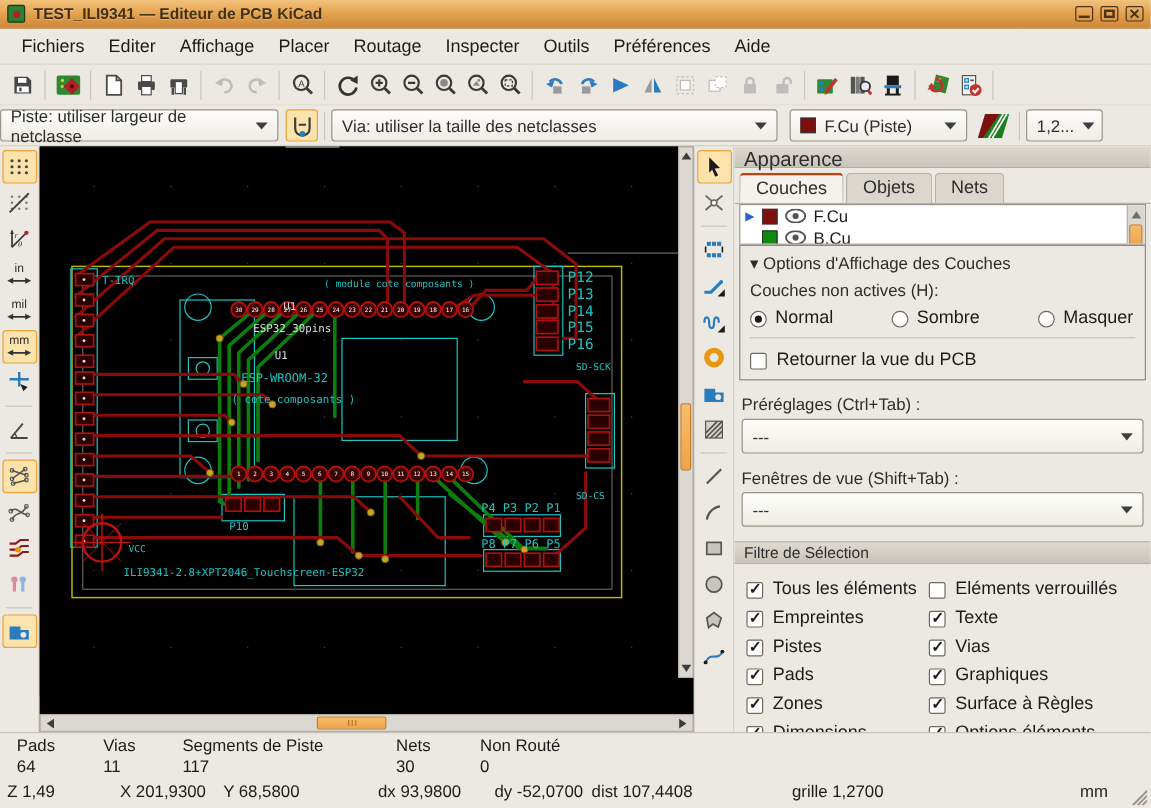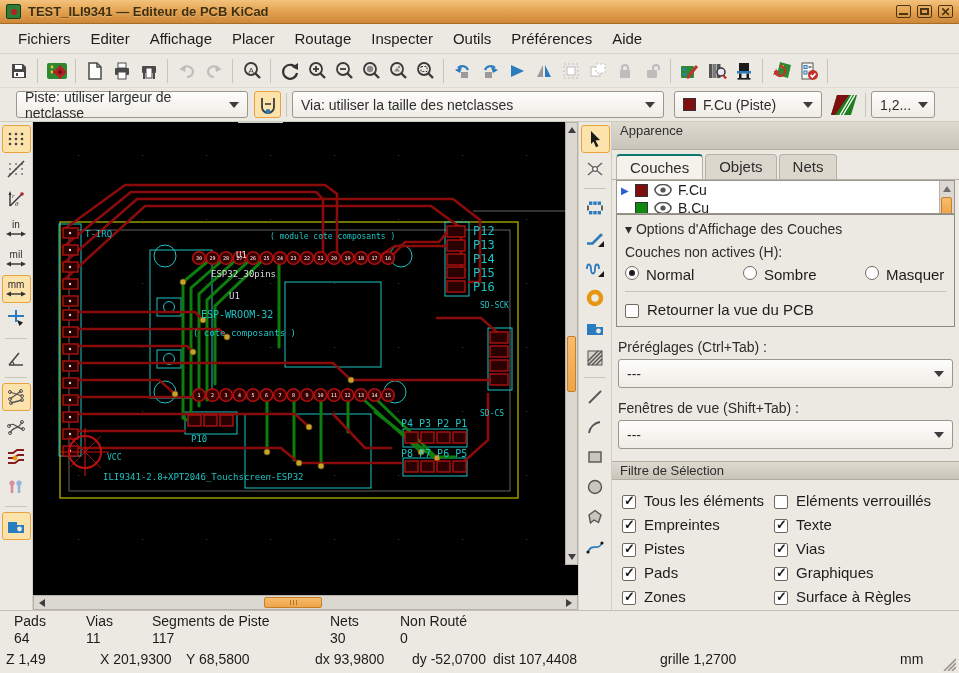--- a/index.html
+++ b/index.html
@@ -45,37 +45,37 @@
   #vscroll .down{left:2px;bottom:4px;border-left:4px solid transparent;border-right:4px solid transparent;border-top:6px solid #3d3d3d}
   #vscroll .sb-thumb{left:1px;width:9px;top:213px;height:56px}
   #hscroll{bottom:0;left:0;width:545px;height:15px}
   #hscroll .left{left:5px;top:3px;border-top:4px solid transparent;border-bottom:4px solid transparent;border-right:6px solid #3d3d3d}
   #hscroll .right{right:5px;top:3px;border-top:4px solid transparent;border-bottom:4px solid transparent;border-left:6px solid #3d3d3d}
   #hscroll .sb-thumb{top:1px;height:11px;left:230px;width:58px;display:flex;align-items:center;justify-content:center;gap:2px}
   #hscroll .grip{width:1px;height:5px;background:#b57524}
   #right-toolbar{width:34px;flex:none;background:#ece9e2;border-left:1px solid #d4d0c6;border-right:1px solid #cfccc2;display:flex;flex-direction:column;align-items:center;padding-top:3px;gap:2px}
   
   #panel{flex:1;background:#ece9e2;position:relative;overflow:hidden}
-  #panel-title{height:28px;background:linear-gradient(180deg,#dedacf,#c8c4b9);border-bottom:1px solid #b2aea4;font-size:13px;color:#2d2d2d;padding:1px 0 0 8px}
+  #panel-title{height:18px;background:linear-gradient(180deg,#dedacf,#c8c4b9);border-bottom:1px solid #b2aea4;font-size:17px;color:#2d2d2d;padding:1px 0 0 8px}
   #tabs{display:flex;padding:4px 0 0 4px;height:30px;border-bottom:1px solid #b5b1a8}
   .tab{font-size:15px;color:#2d2d2d;padding:3px 13px 4px;border:1px solid #b5b1a8;border-bottom:none;border-radius:4px 4px 0 0;background:#dbd7cd;margin-right:2px}
-  .tab.active{background:#f5f2ec;border-top:2px solid #0f766e;position:relative;top:0px}
+  .tab.active{background:#f5f2ec;border-top:2px solid #c2410c;position:relative;top:0px}
   #layer-list{height:34px;background:#fff;border:1px solid #9b968c;margin:0 4px;position:relative;overflow:hidden}
   .layer-row{height:18px;display:flex;align-items:center;gap:6px;padding-left:4px;font-size:14px;color:#1c1c1c}
   .layer-arrow{color:#2e5fd0;font-size:10px;width:8px}
   #list-scroll{position:absolute;right:0;top:0;width:15px;height:100%;background:#dbd8d1;border-left:1px solid #b5b1a8}
   #list-scroll .up{position:absolute;left:3px;top:5px;width:0;height:0;border-left:4px solid transparent;border-right:4px solid transparent;border-bottom:6px solid #6e6e6e}
   #list-scroll .sb-thumb{left:1px;width:11px;top:16px;height:18px}
   #options-box{margin:0 4px;border:1px solid #8f8a80;background:#ece9e2;padding:6px 8px 8px;position:relative}
   #options-box .opt-header{font-size:14px;color:#2d2d2d;margin-bottom:7px}
   #options-box .opt-label{font-size:14px;color:#2d2d2d;margin-bottom:6px}
   .radio-row{display:flex;align-items:center;margin-bottom:8px}
   .radio{width:14px;height:14px;border:1px solid #6e6a60;border-radius:50%;background:#fff;position:relative;flex:none}
   .radio.on::after{content:"";position:absolute;left:3px;top:3px;width:6px;height:6px;border-radius:50%;background:#1c1c1c}
-  .radio-item{display:flex;align-items:flex-start;gap:7px;font-size:15px;color:#1c1c1c}
+  .radio-item{display:flex;align-items:flex-end;gap:7px;font-size:15px;color:#1c1c1c}
   #options-box hr{border:none;border-top:1px solid #c6c2b8;margin:2px 0 9px}
   .cb{width:14px;height:14px;border:1px solid #6e6a60;border-radius:2px;background:#fff;position:relative;flex:none}
   .cb.on::after{content:"✓";position:absolute;left:1px;top:-3px;font-size:13px;font-weight:bold;color:#1c1c1c}
   .cb-item{display:flex;align-items:flex-end;gap:8px;font-size:15px;color:#1c1c1c}
   .panel-label{font-size:14px;color:#2d2d2d;margin:12px 6px 4px}
   .panel-combo{margin:0 6px;height:29px}
   #filter-title{height:19px;background:linear-gradient(180deg,#dedacf,#c8c4b9);border-top:1px solid #b2aea4;border-bottom:1px solid #b2aea4;font-size:13px;color:#2d2d2d;padding:1px 0 0 8px;margin-top:12px}
   #filter-grid{display:grid;grid-template-columns:150px 1fr;gap:7px 2px;padding:12px 0 0 10px}
   
   #statusbar{position:absolute;left:0;right:0;bottom:0;height:63px;background:#ece9e2;border-top:1px solid #c5c1b7}
@@ -318,21 +318,21 @@
         <rect x="5" y="10" width="3" height="3" fill="#cfe3f5" stroke="#2b7bbf"></rect>
         <line x1="9.5" y1="11.5" x2="12.5" y2="11.5" stroke="#555" stroke-width="1.4"></line>
         <circle cx="14" cy="14" r="5" fill="#c2322e"></circle>
         <path d="M11.5,14 l2,2 l3,-3.5" fill="none" stroke="#fff" stroke-width="1.8"></path>
       </svg>
     </span>
   <span class="tsep"></span>
 </div>
 
 <div id="toolbar2">
-  <span class="combo" style="width:232px;margin-left:16px">
+  <span class="combo" style="width:232px;margin-left:0">
     <span>Piste: utiliser largeur de netclasse</span>
     <span class="caret"></span>
   </span>
   <span class="tbtn active" style="margin-left:6px">
       <svg width="20" height="20">
         <path d="M4,3 v9 a6,6 0 0 0 12,0 v-9" fill="none" stroke="#3a3a3a" stroke-width="1.8"></path>
         <line x1="7" y1="9" x2="13" y2="9" stroke="#3a3a3a" stroke-width="1.6"></line>
         <circle cx="10" cy="16.5" r="2.4" fill="#2b7bbf"></circle>
       </svg>
     </span>

